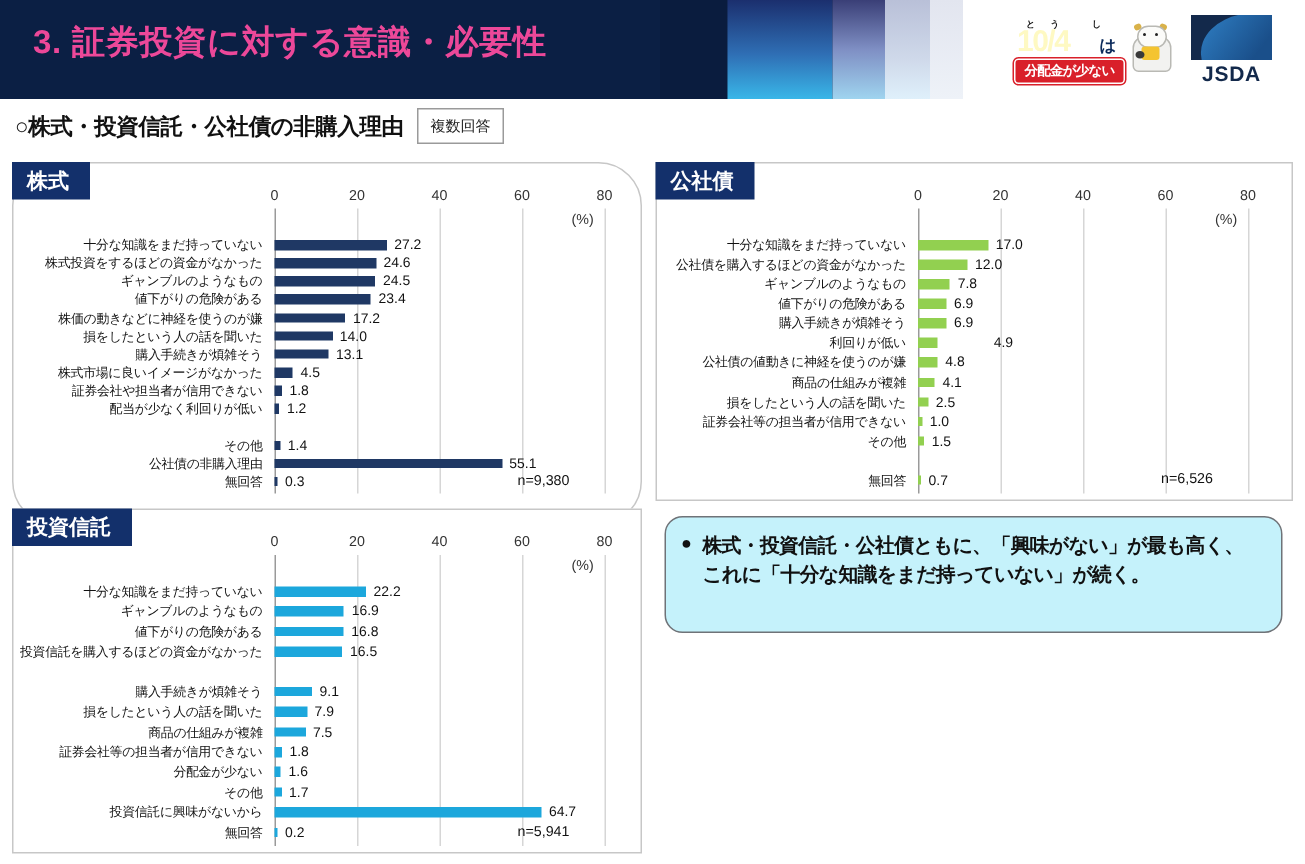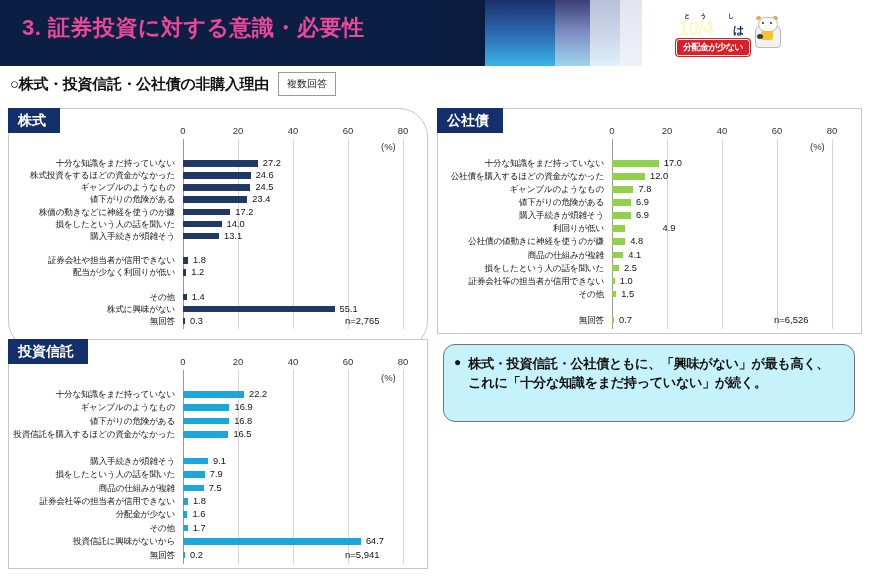--- a/index.html
+++ b/index.html
@@ -128,20 +128,26 @@
     <div class="mascot-horn-l"></div>
       <div class="mascot-horn-r"></div>
     <div class="mascot-body"></div>
     <div class="mascot-head"></div>
     <div class="mascot-eye-l"></div>
       <div class="mascot-eye-r"></div>
     <div class="mascot-bib"></div>
       <div class="mascot-spot"></div>
   </div>
 
+  <div class="logo-jsda">
+    <div class="jsda-mark">
+      <div class="jsda-swoosh"></div>
+    </div>
+    <div class="jsda-text">JSDA</div>
+  </div>
 </div>
 
 <div class="subtitle-row">
   <div class="subtitle">○株式・投資信託・公社債の非購入理由</div>
   <div class="multi-tag">複数回答</div>
 </div>
 
 <div class="panel p-stock">
   <div class="panel-badge">株式</div>
   <div class="chart-area">
@@ -184,46 +190,51 @@
       <div class="row" style="top: 108.714px;">
         <div class="row-label" style="right: 252px;">損をしたという人の話を聞いた</div>
         <div class="bar" style="left: 174px; width: 38.5px; background: rgb(31, 56, 100);"></div>
         <div class="bar-val" style="left: 217.5px;">14.0</div>
       </div>
       <div class="row" style="top: 120.857px;">
         <div class="row-label" style="right: 252px;">購入手続きが煩雑そう</div>
         <div class="bar" style="left: 174px; width: 36.025px; background: rgb(31, 56, 100);"></div>
         <div class="bar-val" style="left: 215.025px;">13.1</div>
       </div>
+      <div class="row" style="top: 133px;">
+        <div class="row-label" style="right: 252px;">株式市場に良いイメージがなかった</div>
+        <div class="bar" style="left: 174px; width: 12.375px; background: rgb(31, 56, 100);"></div>
+        <div class="bar-val" style="left: 191.375px;">4.5</div>
+      </div>
       <div class="row" style="top: 145.143px; text-decoration: underline;">
         <div class="row-label" style="right: 252px;">証券会社や担当者が信用できない</div>
         <div class="bar" style="left: 174px; width: 4.95px; background: rgb(31, 56, 100);"></div>
         <div class="bar-val" style="left: 183.95px;">1.8</div>
       </div>
       <div class="row" style="top: 157.286px;">
         <div class="row-label" style="right: 252px;">配当が少なく利回りが低い</div>
         <div class="bar" style="left: 174px; width: 3.3px; background: rgb(31, 56, 100);"></div>
         <div class="bar-val" style="left: 182.3px;">1.2</div>
       </div>
       <div class="row" style="top: 181.571px;">
         <div class="row-label" style="right: 252px;">その他</div>
         <div class="bar" style="left: 174px; width: 3.85px; background: rgb(31, 56, 100);"></div>
         <div class="bar-val" style="left: 182.85px;">1.4</div>
       </div>
       <div class="row" style="top: 193.714px;">
-        <div class="row-label" style="right: 252px;">株式に興味がない</div>
+        <div class="row-label" style="right: 252px;">公社債の非購入理由</div>
         <div class="bar" style="left: 174px; width: 151.525px; background: rgb(31, 56, 100);"></div>
         <div class="bar-val" style="left: 330.525px;">55.1</div>
       </div>
       <div class="row" style="top: 205.857px;">
         <div class="row-label" style="right: 252px;">無回答</div>
         <div class="bar" style="left: 174px; width: 2px; background: rgb(31, 56, 100);"></div>
         <div class="bar-val" style="left: 181px;">0.3</div>
       </div>
-      <div class="n-label" style="left: 336px; top: 205.857px;">n=2,765</div>
+      <div class="n-label" style="left: 336px; top: 205.857px;">n=9,380</div>
     </div>
 </div>
 
 <div class="panel p-bond">
   <div class="panel-badge">公社債</div>
   <div class="chart-area">
       <div class="axis-label" style="left: 174px; top: 16px;">0</div>
       <div class="axis-zero" style="left: 174px; top: 30px; height: 190px;"></div>
       <div class="axis-label" style="left: 229px; top: 16px;">20</div>
       <div class="gridline" style="left: 229px; top: 30px; height: 190px;"></div>

